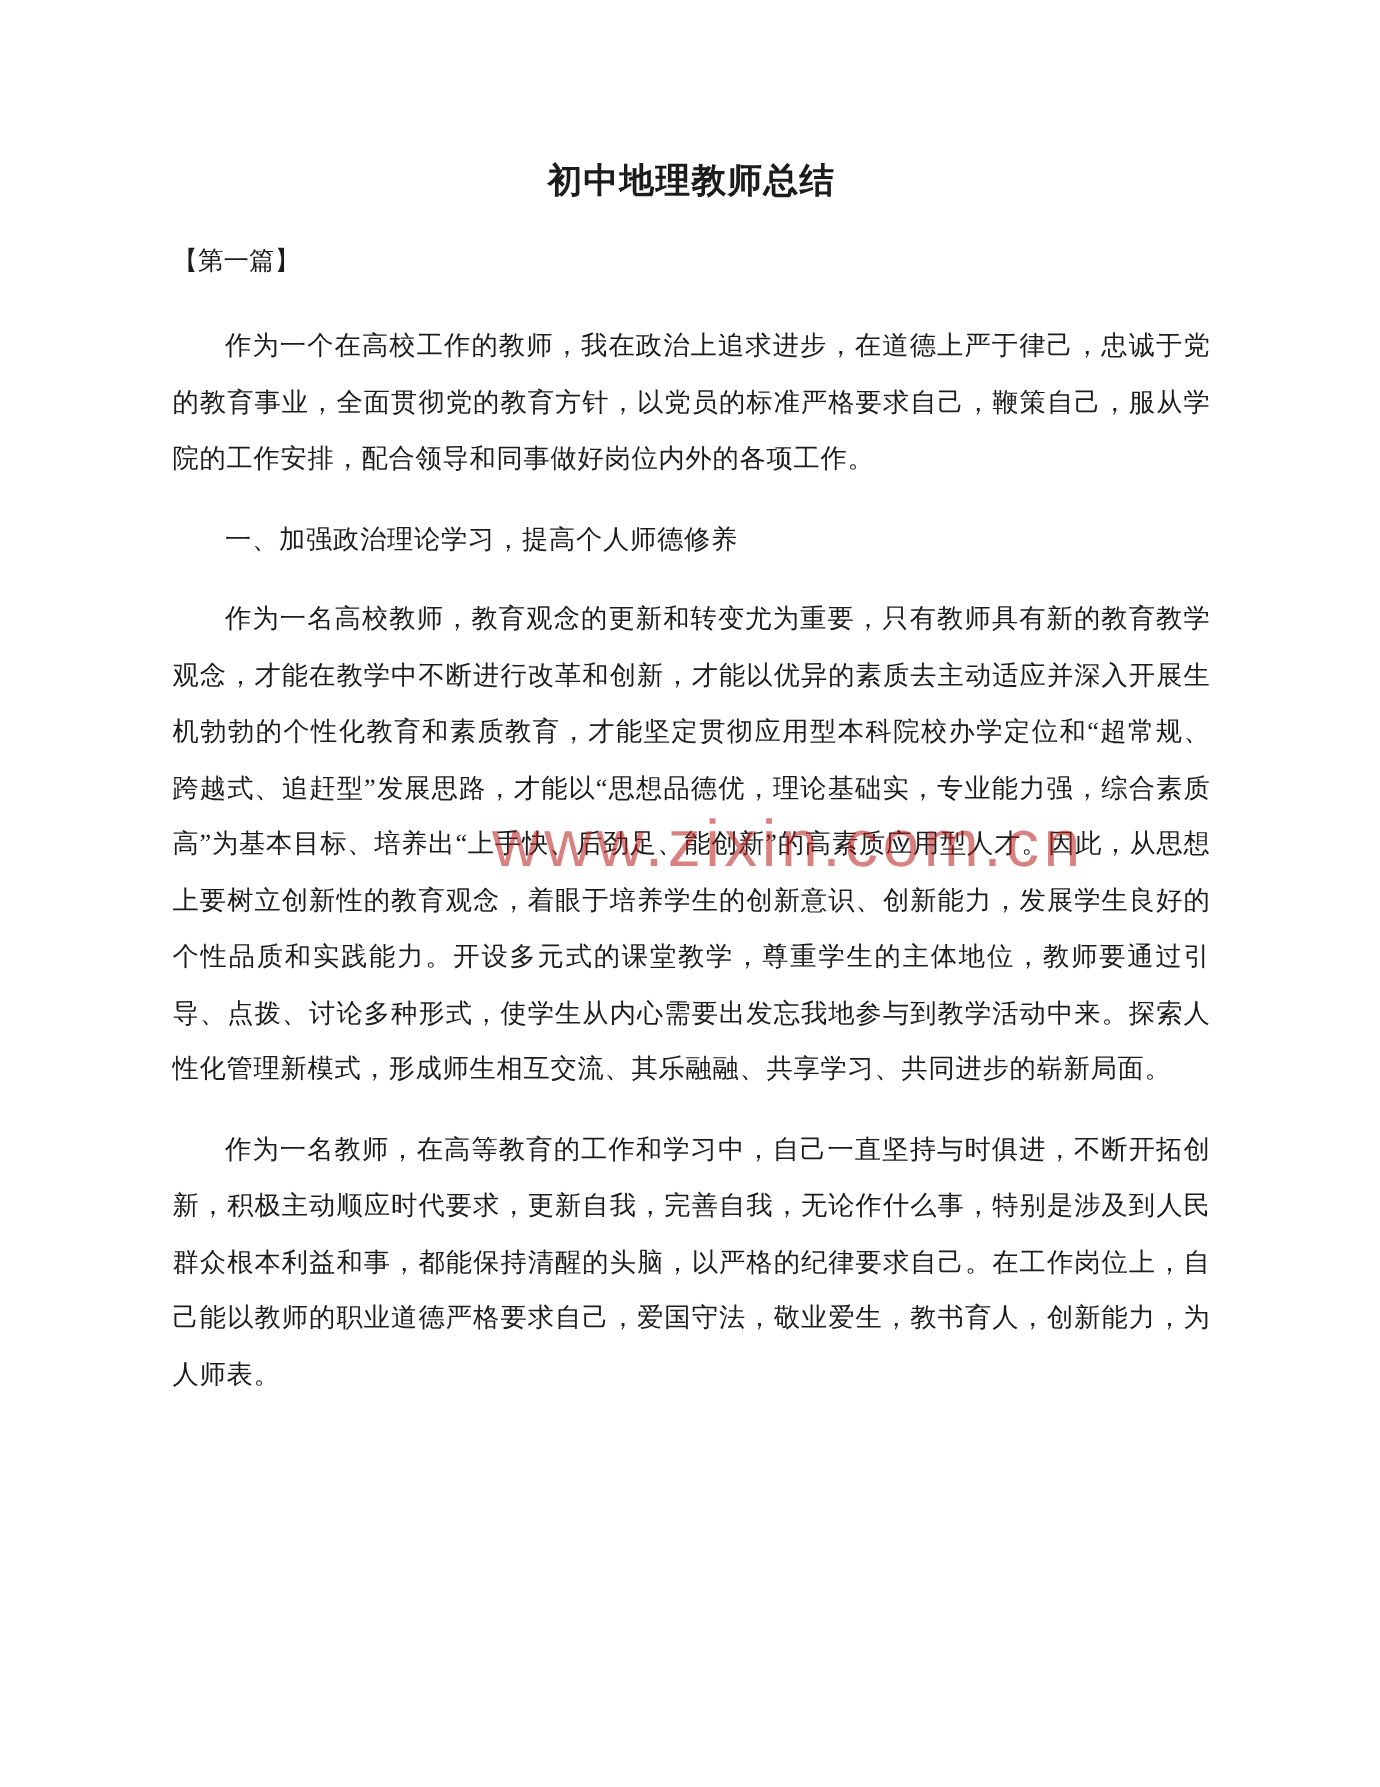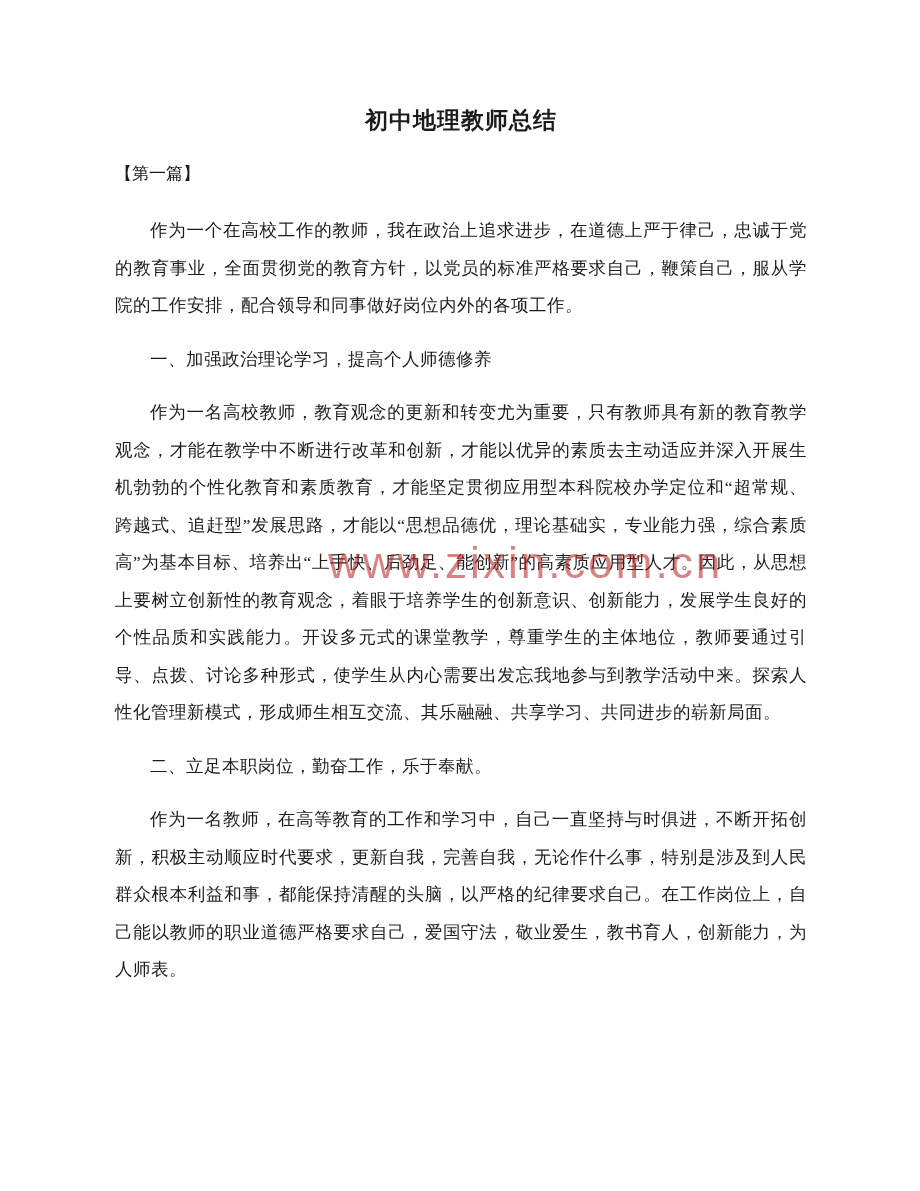--- a/index.html
+++ b/index.html
@@ -67,18 +67,17 @@
   <h1 class="doc-title">初中地理教师总结</h1>
 
   <div class="section-label">【第一篇】</div>
 
   <p class="para">作为一个在高校工作的教师，我在政治上追求进步，在道德上严于律己，忠诚于党的教育事业，全面贯彻党的教育方针，以党员的标准严格要求自己，鞭策自己，服从学院的工作安排，配合领导和同事做好岗位内外的各项工作。</p>
 
   <p class="para">一、加强政治理论学习，提高个人师德修养</p>
 
   <p class="para">作为一名高校教师，教育观念的更新和转变尤为重要，只有教师具有新的教育教学观念，才能在教学中不断进行改革和创新，才能以优异的素质去主动适应并深入开展生机勃勃的个性化教育和素质教育，才能坚定贯彻应用型本科院校办学定位和“超常规、跨越式、追赶型”发展思路，才能以“思想品德优，理论基础实，专业能力强，综合素质高”为基本目标、培养出“上手快、后劲足、能创新”的高素质应用型人才。因此，从思想上要树立创新性的教育观念，着眼于培养学生的创新意识、创新能力，发展学生良好的个性品质和实践能力。开设多元式的课堂教学，尊重学生的主体地位，教师要通过引导、点拨、讨论多种形式，使学生从内心需要出发忘我地参与到教学活动中来。探索人性化管理新模式，形成师生相互交流、其乐融融、共享学习、共同进步的崭新局面。</p>
 
-  <p class="para">二、立足本职岗位，勤奋工作，乐于奉献。</p>
 
   <p class="para">作为一名教师，在高等教育的工作和学习中，自己一直坚持与时俱进，不断开拓创新，积极主动顺应时代要求，更新自我，完善自我，无论作什么事，特别是涉及到人民群众根本利益和事，都能保持清醒的头脑，以严格的纪律要求自己。在工作岗位上，自己能以教师的职业道德严格要求自己，爱国守法，敬业爱生，教书育人，创新能力，为人师表。</p>
 
 
 </div>
 
 </body></html>

